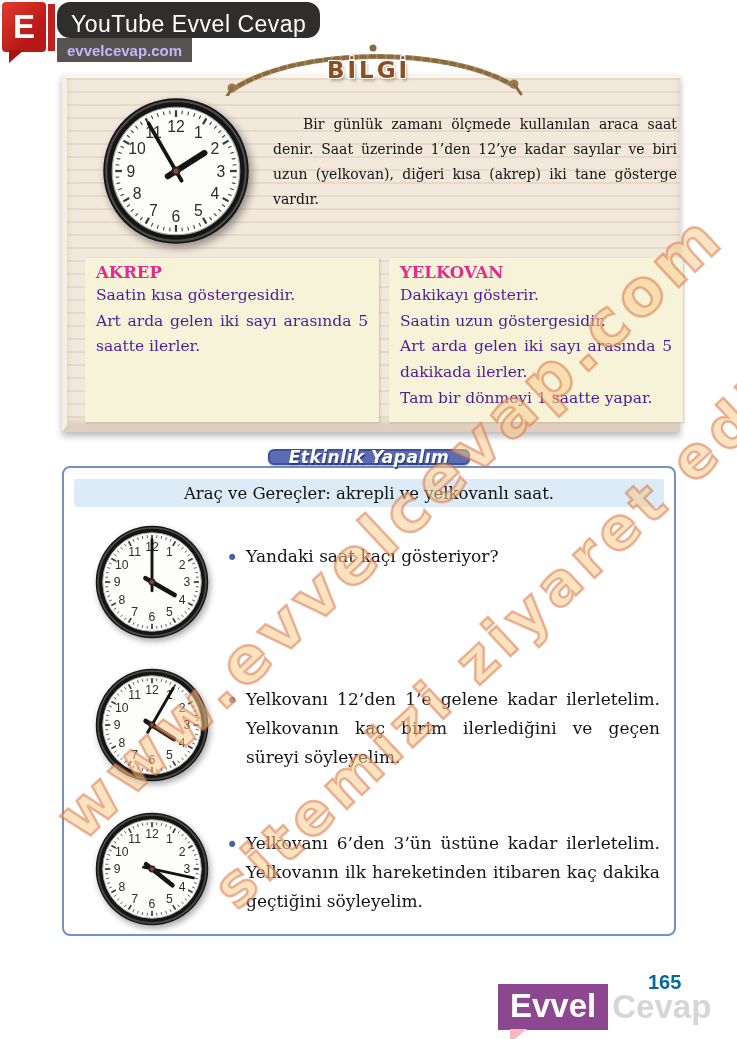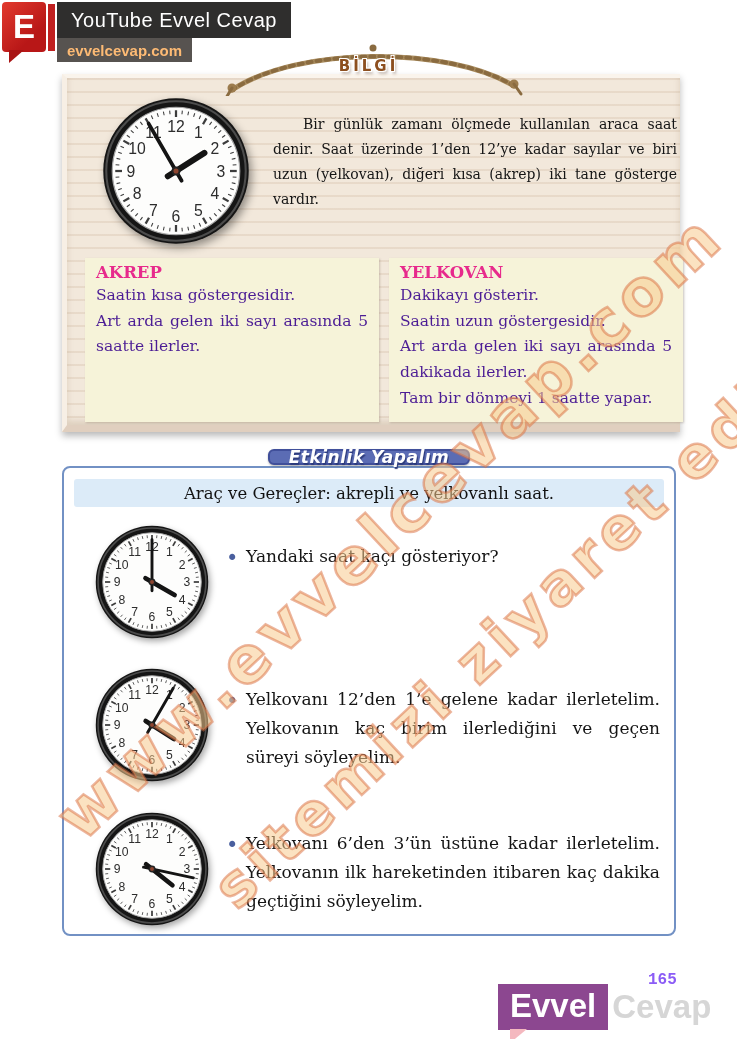--- a/index.html
+++ b/index.html
@@ -18,35 +18,36 @@
     z-index:20;
   }
   .logo-badge::after {
     content:""; position:absolute; left:7px; bottom:-11px;
     border-top:13px solid #a81414; border-right:15px solid transparent;
   }
   .logo-letter { color:#fff; font-family:"Liberation Sans",sans-serif; font-weight:bold; font-size:33px; }
   .logo-strip { position:absolute; left:48px; top:4px; width:7px; height:47px; background:#c02020; z-index:19;}
   .hdr-bar1 {
     position:absolute; left:57px; top:2px; height:36px; padding:0 14px;
-    background:#2f2e2d; color:#fff; display:flex; align-items:center;
-    font-family:"Liberation Sans",sans-serif; font-size:20px; font-weight:500; z-index:18;
+    background:#2f2e2d; color:#fff; display:flex; align-items:flex-end;
+    font-family:"Liberation Sans",sans-serif; font-size:23px; font-weight:500; z-index:18;
     letter-spacing:.5px;
+    border-radius:13px;
   }
   .hdr-bar2 {
     position:absolute; left:57px; top:38px; height:24px; padding:0 10px;
-    background:#575350; color:#fdba74; display:flex; align-items:center;
+    background:#575350; color:#c4b5fd; display:flex; align-items:center;
     font-family:"Liberation Sans",sans-serif; font-size:15px; font-weight:bold; z-index:18;
   }
 
   
   .rope-wrap { position:absolute; left:218px; top:34px; width:310px; height:62px; z-index:6; }
   .bilgi-title {
     position:absolute; left:0; right:0; top:57px; text-align:center;
-    font-family:"DejaVu Sans",sans-serif; font-weight:bold; font-size:15px;
+    font-family:"DejaVu Sans",sans-serif; font-weight:bold; font-size:23px;
     color:#8d4f1f; letter-spacing:3px; z-index:7;
     text-shadow:-1px -1px 0 #fff,1px -1px 0 #fff,-1px 1px 0 #fff,1px 1px 0 #fff,2px 3px 3px rgba(90,50,20,.35);
   }
 
   
   .board {
     position:absolute; left:62px; top:74px; width:618px; height:358px;
     background:#f2e8db;
     background-image:repeating-linear-gradient(180deg, rgba(205,180,155,.28) 0 2px, rgba(255,255,255,0) 2px 13px);
     border-top:4px solid #faf4ec; border-left:5px solid #f7efe5; border-bottom:7px solid #e0cfbf;
@@ -107,21 +108,21 @@
     font-family:"DejaVu Sans",sans-serif; font-weight:800; white-space:nowrap;
     color:rgba(248,203,142,.55); -webkit-text-stroke:2.5px rgba(217,110,63,.5);
     letter-spacing:6px; transform-origin:left top;
   }
   .wm-1 { left:42px; top:800px; font-size:64px; transform:rotate(-43deg); }
   .wm-2 { left:200px; top:872px; font-size:58px; transform:rotate(-43deg); }
 
   
   .page-number {
     position:absolute; left:648px; top:971px; z-index:26;
-    font-family:Liberation Mono, monospace; font-weight:bold; font-size:16px; color:#8b5cf6;
+    font-family:Liberation Sans, sans-serif; font-weight:bold; font-size:20px; color:#0369a1;
   }
   .footer-logo { position:absolute; left:498px; top:984px; display:flex; align-items:center; z-index:25; opacity:.8; }
   .footer-logo-evvel {
     position:relative; background:#701a75; color:#fff; padding:3px 12px 5px 12px;
     font-family:"Liberation Sans",sans-serif; font-weight:bold; font-size:33px;
   }
   .footer-logo-evvel::after {
     content:""; position:absolute; left:12px; bottom:-13px;
     border-top:14px solid #f2a7b0; border-right:17px solid transparent;
   }

